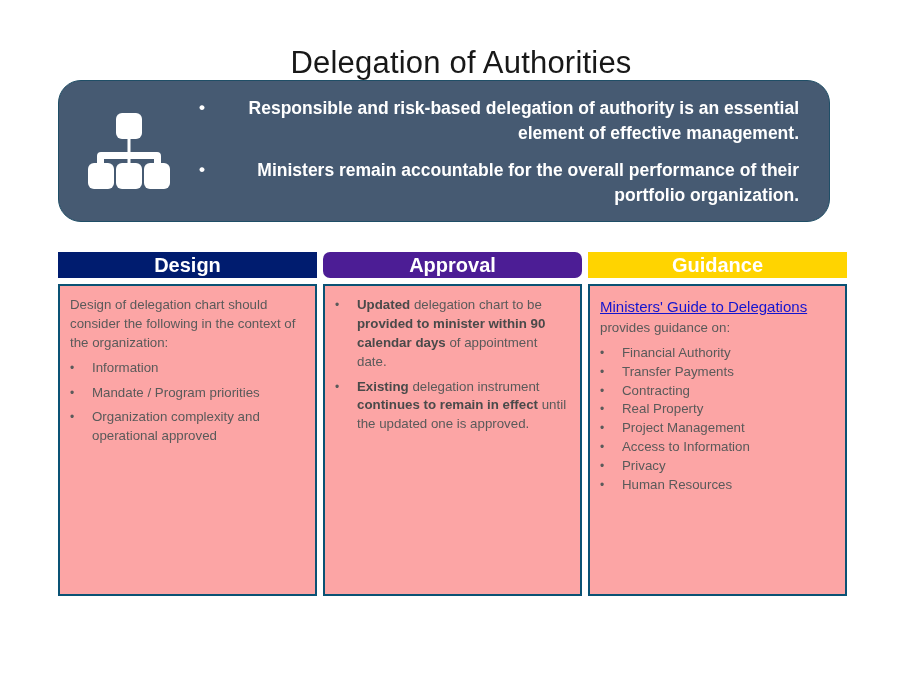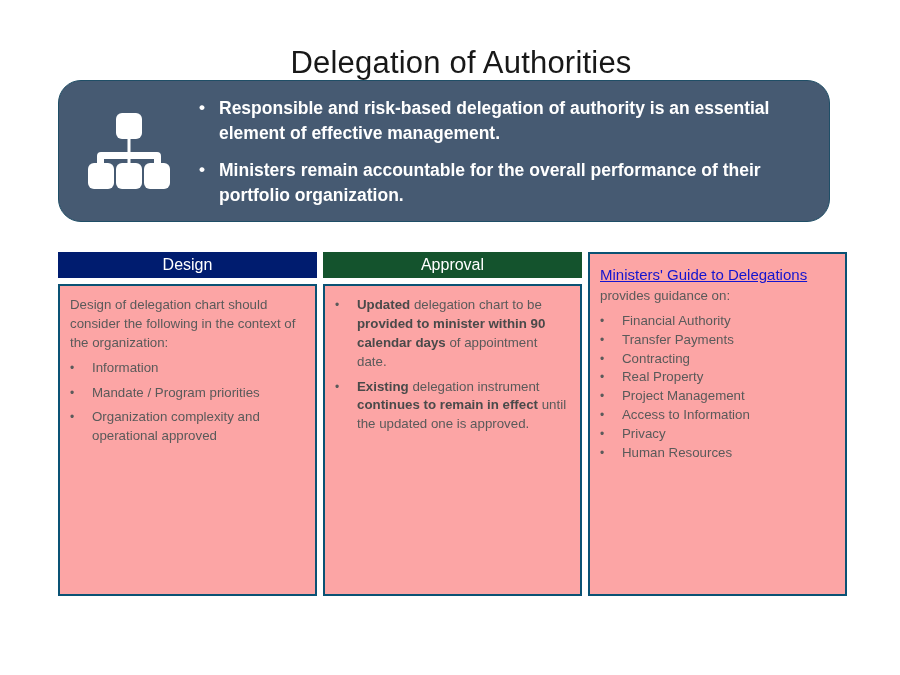--- a/index.html
+++ b/index.html
@@ -68,21 +68,21 @@
     max-width: 600px;
   }
   .banner-item:last-child { margin-bottom: 0; }
   .banner-bullet {
     width: 20px;
     min-width: 20px;
     font-size: 17px;
     line-height: 1.42;
     color: #ffffff;
   }
-  .banner-text { flex: 1; }
+  .banner-text { flex: 1; text-align: right; }
 
   
   .columns {
     position: absolute;
     left: 58px;
     top: 252px;
     width: 789px;
     height: 344px;
     display: flex;
     justify-content: space-between;
@@ -90,22 +90,22 @@
   .col {
     width: 259px;
     display: flex;
     flex-direction: column;
   }
   .col-header {
     height: 26px;
     line-height: 26px;
     text-align: center;
     color: #ffffff;
-    font-size: 16px;
-    font-weight: normal;
+    font-size: 20px;
+    font-weight: bold;
     margin-bottom: 6px;
   }
   .col-header.design   { background: #001C6F; }
   .col-header.approval { background: #3b444c; }
   .col-header.guidance { background: #FFD400; }
 
   .col-body {
     flex: 1;
     border: 2px solid #0a5274;
     box-sizing: border-box;
@@ -199,36 +199,37 @@
         </li>
         <li>
           <span class="li-bullet">•</span>
           <span class="li-text">Organization complexity and operational approved</span>
         </li>
       </ul>
     </div>
   </div>
 
   <div class="col">
-    <div class="col-header approval" style="background: #14532d;">Approval</div>
+    <div class="col-header approval" style="background: #4c1d95; border-radius: 7px;">Approval</div>
     <div class="col-body">
       <ul class="bullets approval-list">
         <li>
           <span class="li-bullet">•</span>
           <span class="li-text"><span class="b">Updated </span><span>delegation chart to be </span><span class="b">provided to minister within 90 calendar days </span><span>of appointment date.</span></span>
         </li>
         <li>
           <span class="li-bullet">•</span>
           <span class="li-text"><span class="b">Existing </span><span>delegation instrument </span><span class="b">continues to remain in effect </span><span>until the updated one is approved.</span></span>
         </li>
       </ul>
     </div>
   </div>
 
   <div class="col">
+    <div class="col-header guidance" style="background: rgb(255, 212, 0);">Guidance</div>
     <div class="col-body">
       <p class="guide-line">
         <a class="guide-link" href="#" style="color: rgb(20, 20, 207);">Ministers' Guide to Delegations</a>
       </p>
       <p class="intro">provides guidance on:</p>
       <ul class="bullets tight">
         <li>
           <span class="li-bullet">•</span>
           <span class="li-text">Financial Authority</span>
         </li>

